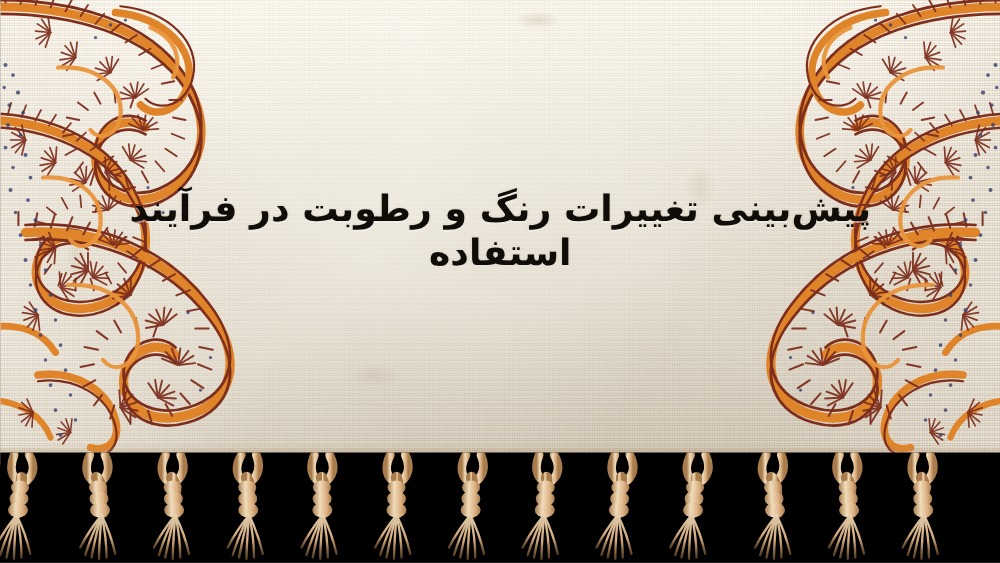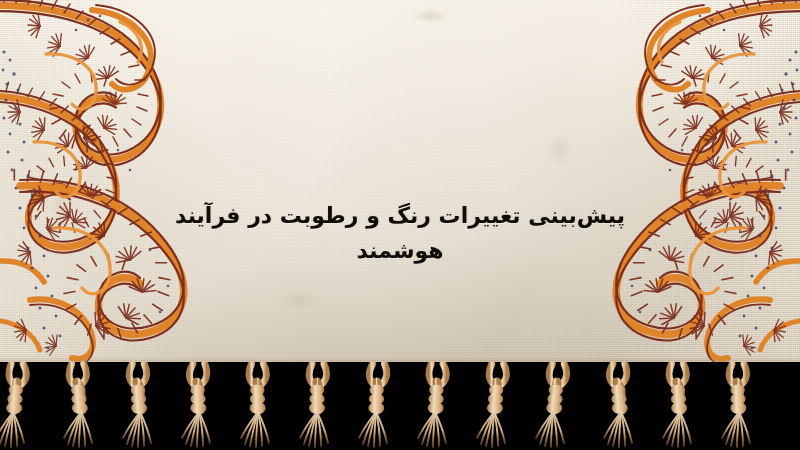--- a/index.html
+++ b/index.html
@@ -70,27 +70,26 @@
   .emb{position:absolute;top:0;pointer-events:none;}
   .emb.left{left:0;}
   .emb.right{right:0;transform:scaleX(-1);}
 
   
   #title{
     position:absolute;left:0;top:150px;width:800px;
     text-align:center;
     color:#100d09;
     font-family:"DejaVu Sans", sans-serif;
-    font-size:22px;
+    font-size:29px;
     font-weight:700;
     line-height:35px;
     letter-spacing:0px;
     direction:rtl;
     text-shadow:0 1px 0 rgba(255,255,255,.40), 0 0 2px rgba(120,100,70,.25);
-    margin-top:48px;
   }
   #title .ln{display:block;white-space:nowrap;}
 
   
   #fringe{
     position:absolute;left:0;top:362px;width:800px;height:88px;
     background:#000;
   }
   .tassel{position:absolute;top:0;width:46px;height:86px;}
   .tassel .knots{position:absolute;left:0;top:0;width:46px;height:86px;}
@@ -342,21 +341,21 @@
         <circle cx="168" cy="286" r="1.3"></circle>
           <circle cx="160" cy="312" r="1.3"></circle>
       </g>
     </svg>
 
     <div id="hem"></div>
   </div>
 
   <div id="title">
     <span class="ln">پیش‌بینی تغییرات رنگ و رطوبت در فرآیند</span>
-    <span class="ln">هوشمند</span>
+    <span class="ln">استفاده</span>
   </div>
 
   <div id="fringe">
       <div class="tassel" style="left: -5px;">
         <svg width="46" height="86" viewBox="0 0 46 86" class="knots">
       <defs>
         <linearGradient id="cg0" x1="0" y1="0" x2="1" y2="0">
           <stop offset="0%" stop-color="#a87c4c"></stop>
           <stop offset="38%" stop-color="#f0dcbb"></stop>
           <stop offset="72%" stop-color="#dcb183"></stop>

